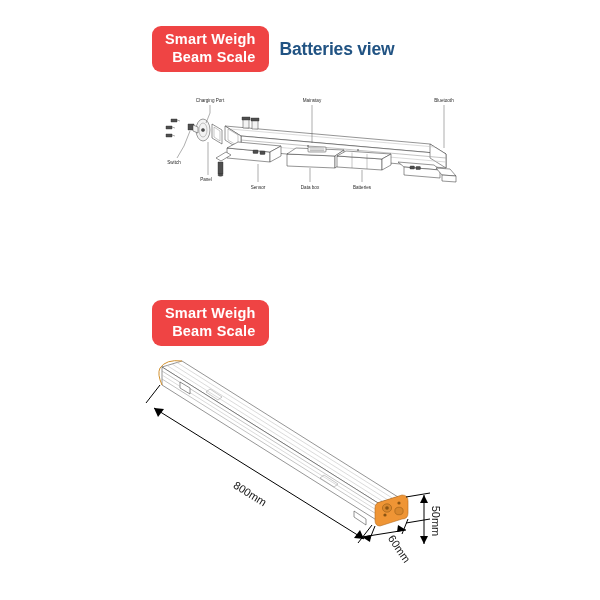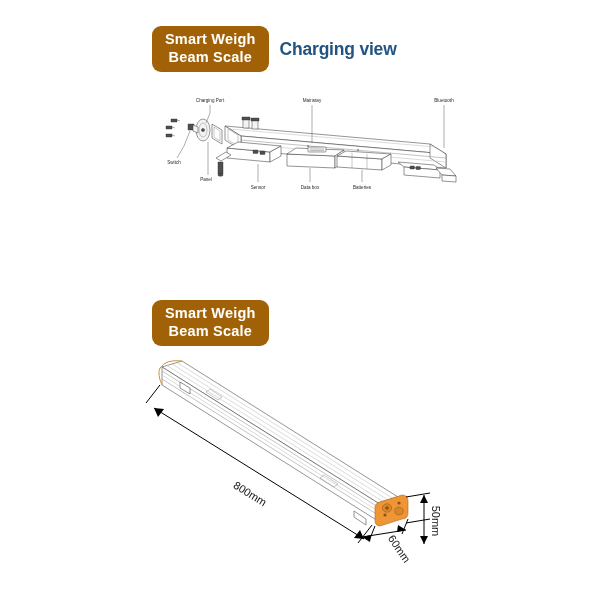--- a/index.html
+++ b/index.html
@@ -22,28 +22,28 @@
   }
 
   
   .section-header {
     position: absolute;
     display: flex;
     align-items: center;
     gap: 11px;
   }
   .badge {
-    background: #a16207;
+    background: #ef4444;
     border-radius: 9px;
     padding: 5px 13px 6px 13px;
     color: #ffffff;
     font-weight: bold;
     font-size: 14.5px;
     line-height: 1.22;
-    text-align: center;
+    text-align: right;
     letter-spacing: 0.2px;
     white-space: nowrap;
   }
   .badge-line { display: block; }
   .section-title {
     color: #215383;
     font-weight: bold;
     font-size: 17.5px;
     letter-spacing: -0.2px;
     white-space: nowrap;
@@ -87,21 +87,21 @@
 </head>
 <body>
 
 <div class="page">
 
   <div class="section-header" id="header-exploded">
     <div class="badge">
       <span class="badge-line">Smart Weigh</span>
       <span class="badge-line">Beam Scale</span>
     </div>
-    <div class="section-title">Charging view</div>
+    <div class="section-title">Batteries view</div>
   </div>
 
   <div class="figure" id="figure-exploded">
     <svg width="360" height="112" viewBox="0 0 360 112">
 
       <g>
 
         <path class="body-ln" d="M 95 40 L 300 58 L 316 68 L 111 50 Z"></path>
 
         <path class="body-ln" d="M 111 50 L 316 68 L 316 82 L 111 64 Z"></path>

